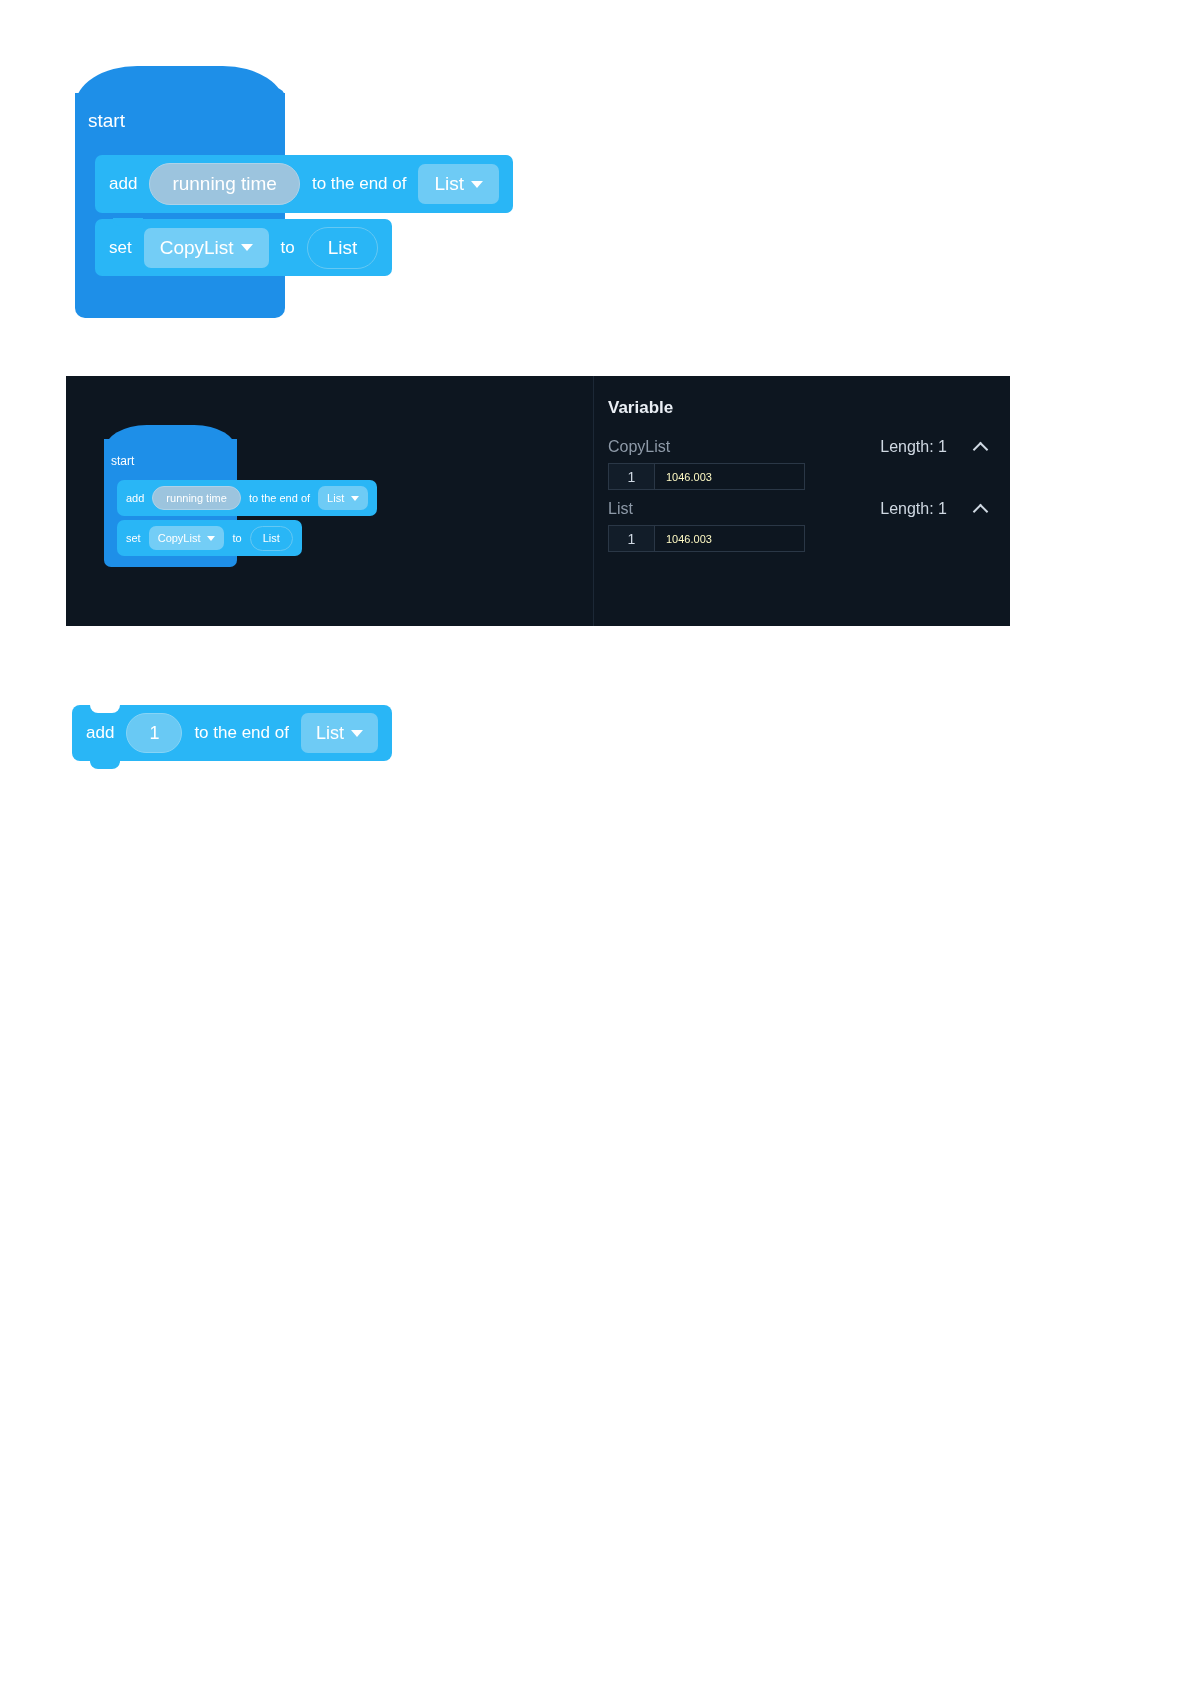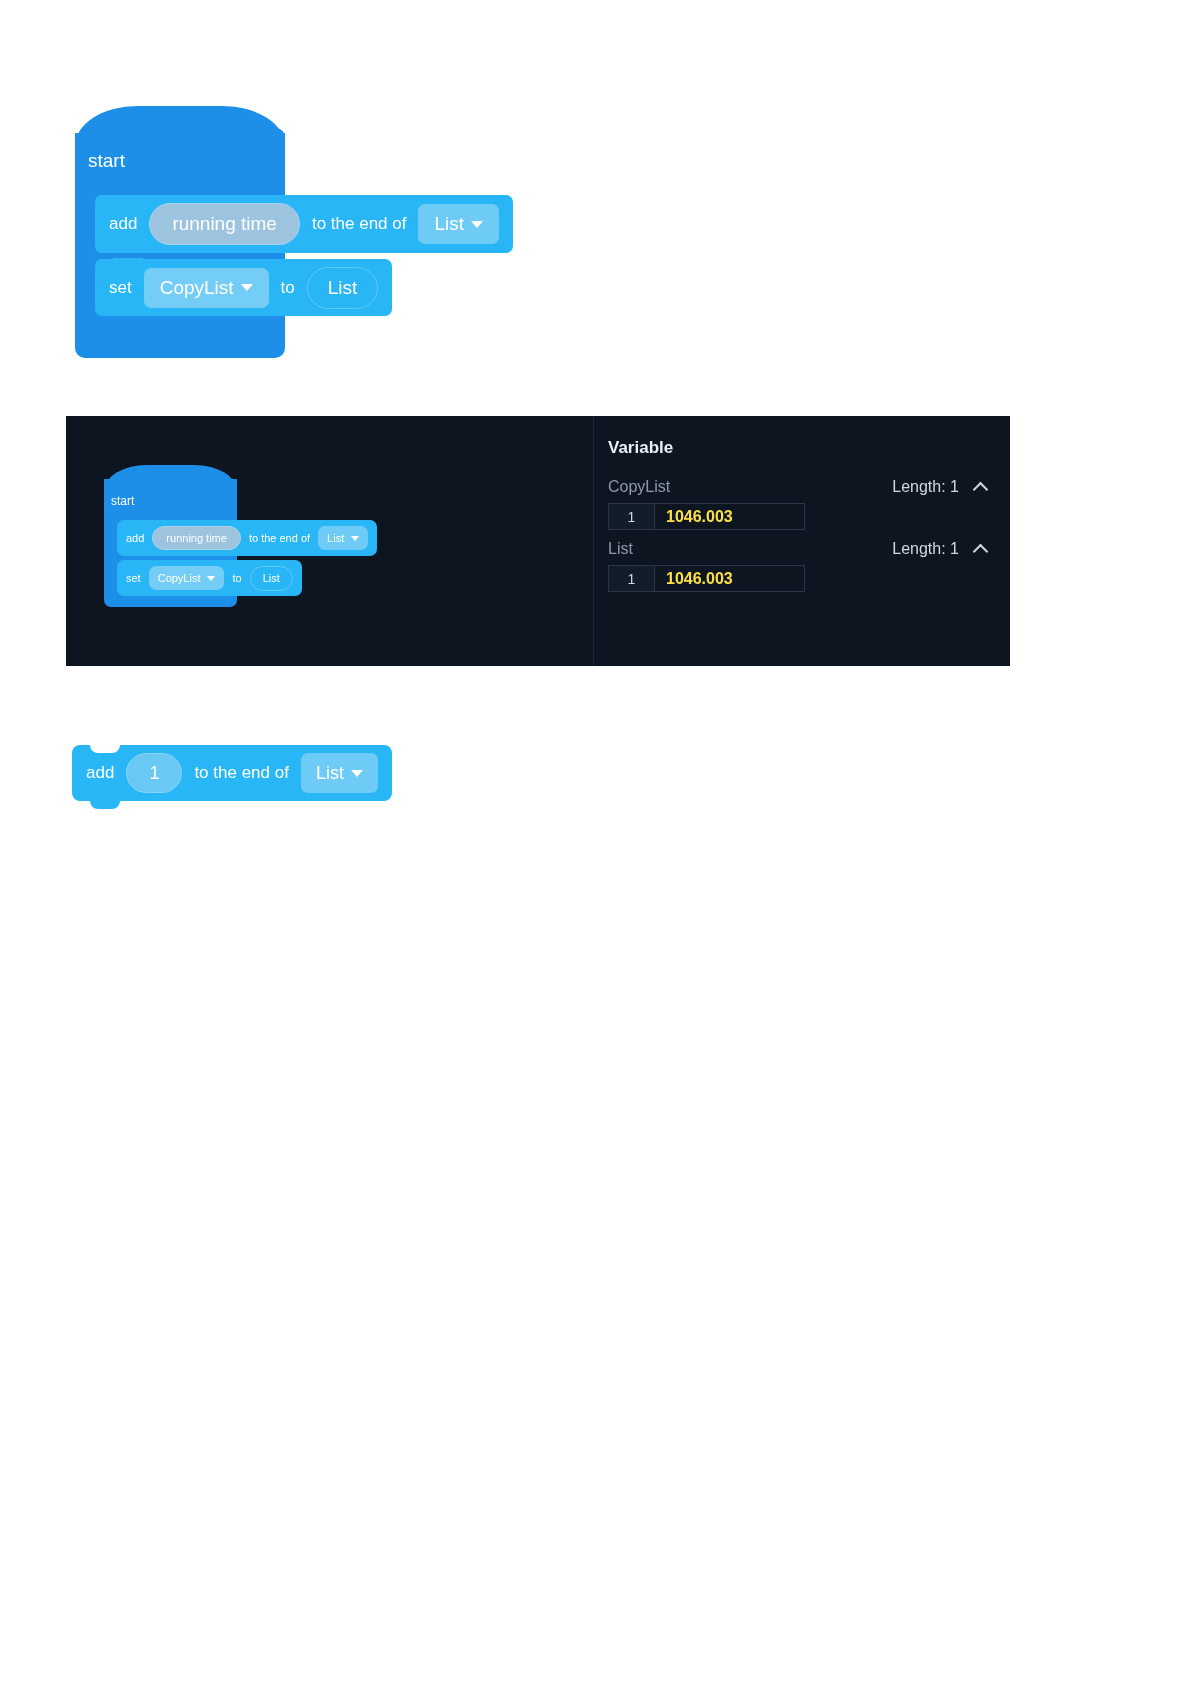--- a/index.html
+++ b/index.html
@@ -8,21 +8,20 @@
     margin: 0; padding: 0;
     background: #ffffff;
     font-family: "Liberation Sans", sans-serif;
   }
   .page {
     position: relative;
     width: 1191px;
     height: 1276px;
     background: #ffffff;
     overflow: hidden;
-    margin-top: 40px;
   }
   .blk-label {
     color: #ffffff;
     white-space: nowrap;
     font-family: "Liberation Sans", sans-serif;
   }
   .cmd {
     position: absolute;
     display: flex;
     align-items: center;
@@ -193,21 +192,21 @@
     display: flex;
     align-items: center;
     justify-content: space-between;
     margin-bottom: 7px;
   }
   .var-name {
     color: #8e9aa8;
     font-size: 16px;
   }
   .var-len-wrap {
-    display: flex; align-items: center; gap: 16px; justify-content: space-between;
+    display: flex; align-items: center; gap: 28px; justify-content: space-between;
   }
   .var-len { color: #cfd8e2; font-size: 16px; }
   .chev {
     width: 11px; height: 11px;
     border-left: 2px solid #cfd8e2;
     border-top: 2px solid #cfd8e2;
     transform: rotate(45deg);
     margin-top: 4px;
   }
   .var-row {
@@ -220,25 +219,24 @@
   .var-idx {
     width: 46px;
     border-right: 1px solid #2a3746;
     color: #cfd8e2;
     font-size: 14px;
     display: flex; align-items: center; justify-content: center;
     background: #121d29;
   }
   .var-val {
     flex: 1;
-    color: #fde047;
-    font-size: 16px;
+    color: #fef9c3;
+    font-size: 11px;
     display: flex; align-items: center;
     padding-left: 11px;
-    font-weight: bold;
   }
 
   
   .h7 {
     position: absolute;
     left: 68px; top: 664px;
     font-size: 24px;
     font-weight: bold;
     color: #4d4d4d;
     letter-spacing: 0.2px;

